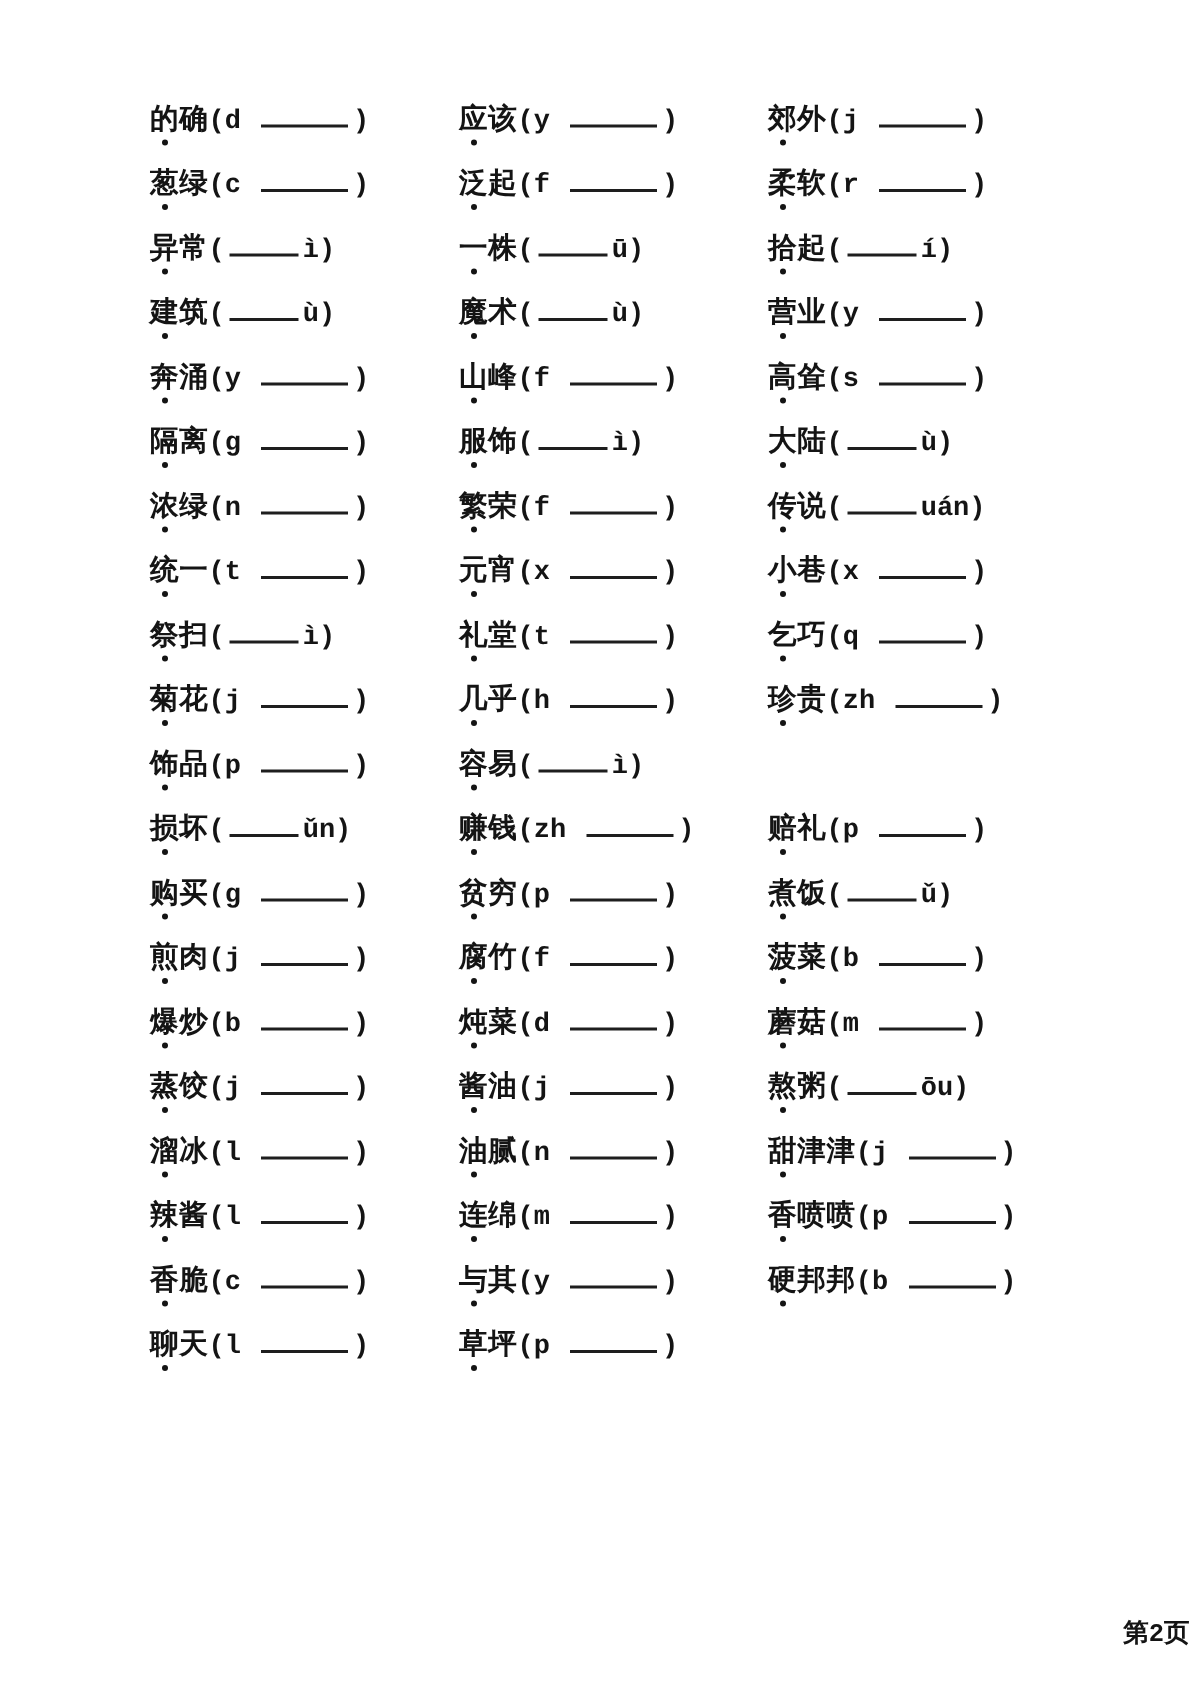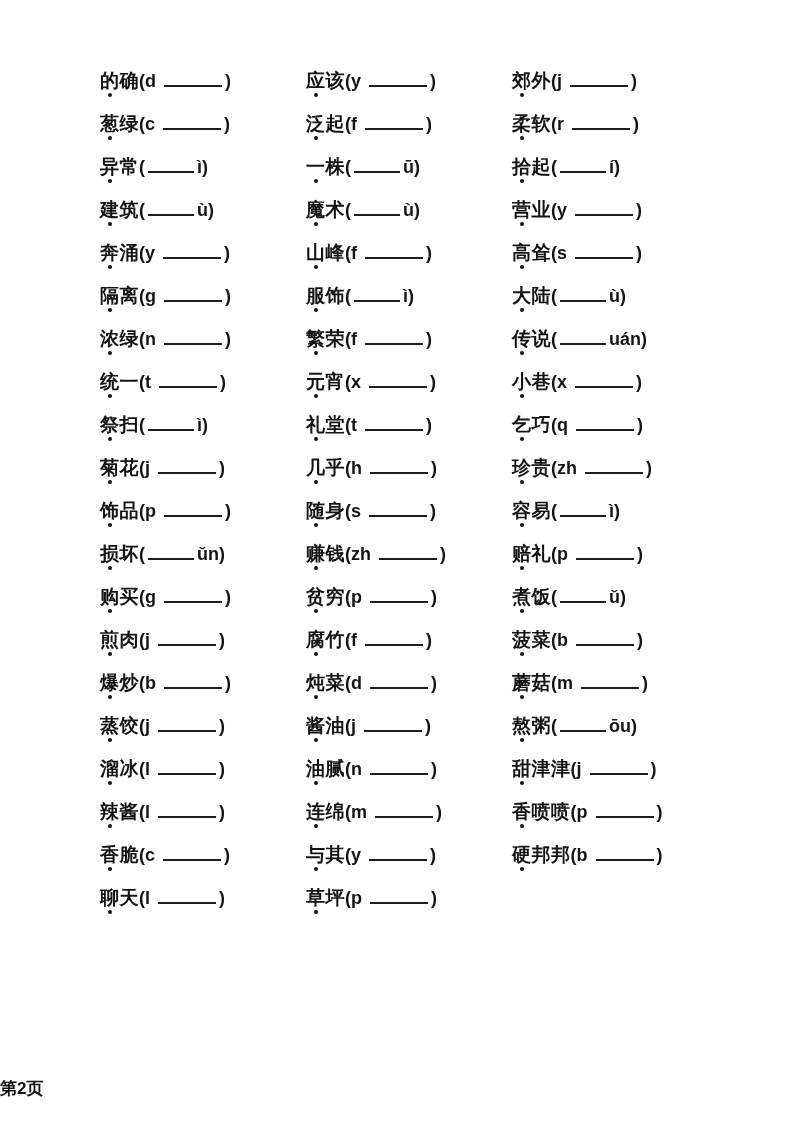--- a/index.html
+++ b/index.html
@@ -5,21 +5,21 @@
   html, body {
     margin: 0;
     padding: 0;
     background: #ffffff;
   }
   .page {
     position: relative;
     width: 793px;
     height: 1122px;
     background: #ffffff;
-    font-family: Liberation Sans, sans-serif;
+    font-family: Liberation Mono, monospace;
     color: #141414;
     overflow: hidden;
   }
   .grid {
     position: absolute;
     top: 59px;
     left: 100px;
     right: 30px;
   }
   .row {
@@ -60,21 +60,21 @@
     height: 3px;
     border-bottom: 2px solid #1e1e1e;
     vertical-align: baseline;
     margin: 0 3px;
   }
   .footer {
     position: absolute;
     left: 0;
     right: 0;
     bottom: 22px;
-    text-align: left;
+    text-align: right;
     font-weight: 700;
     font-size: 17px;
   }
 </style>
 </head>
 <body>
 
 <div class="page">
   <div class="grid">
       <div class="row">
@@ -122,21 +122,20 @@
         <div class="cell"><span class="word"><span class="dotted">礼</span>堂</span><span class="paren">(t <span class="blank" style="width: 58px;"></span>)</span></div>
         <div class="cell"><span class="word"><span class="dotted">乞</span>巧</span><span class="paren">(q <span class="blank" style="width: 58px;"></span>)</span></div>
       </div>
       <div class="row">
         <div class="cell"><span class="word"><span class="dotted">菊</span>花</span><span class="paren">(j <span class="blank" style="width: 58px;"></span>)</span></div>
         <div class="cell"><span class="word"><span class="dotted">几</span>乎</span><span class="paren">(h <span class="blank" style="width: 58px;"></span>)</span></div>
         <div class="cell"><span class="word"><span class="dotted">珍</span>贵</span><span class="paren">(zh <span class="blank" style="width: 58px;"></span>)</span></div>
       </div>
       <div class="row">
         <div class="cell"><span class="word"><span class="dotted">饰</span>品</span><span class="paren">(p <span class="blank" style="width: 58px;"></span>)</span></div>
-        <div class="cell"><span class="word"><span class="dotted">随</span>身</span><span class="paren">(s <span class="blank" style="width: 58px;"></span>)</span></div>
         <div class="cell"><span class="word"><span class="dotted">容</span>易</span><span class="paren">(<span class="blank" style="width: 46px;"></span>ì)</span></div>
       </div>
       <div class="row">
         <div class="cell"><span class="word"><span class="dotted">损</span>坏</span><span class="paren">(<span class="blank" style="width: 46px;"></span>ǔn)</span></div>
         <div class="cell"><span class="word"><span class="dotted">赚</span>钱</span><span class="paren">(zh <span class="blank" style="width: 58px;"></span>)</span></div>
         <div class="cell"><span class="word"><span class="dotted">赔</span>礼</span><span class="paren">(p <span class="blank" style="width: 58px;"></span>)</span></div>
       </div>
       <div class="row">
         <div class="cell"><span class="word"><span class="dotted">购</span>买</span><span class="paren">(g <span class="blank" style="width: 58px;"></span>)</span></div>
         <div class="cell"><span class="word"><span class="dotted">贫</span>穷</span><span class="paren">(p <span class="blank" style="width: 58px;"></span>)</span></div>

